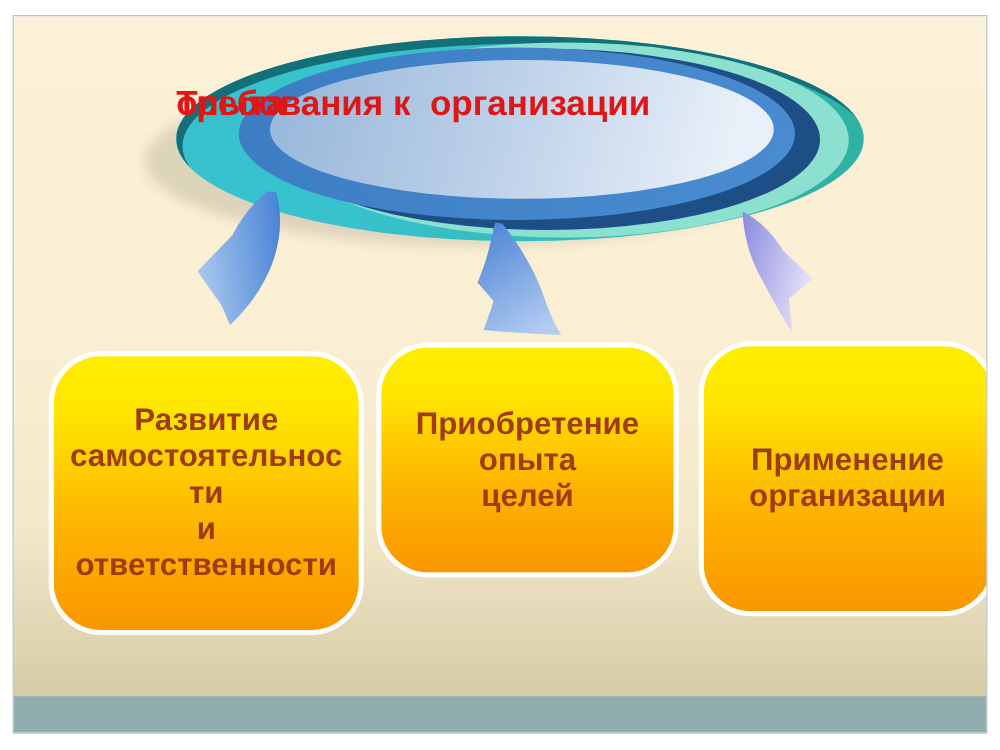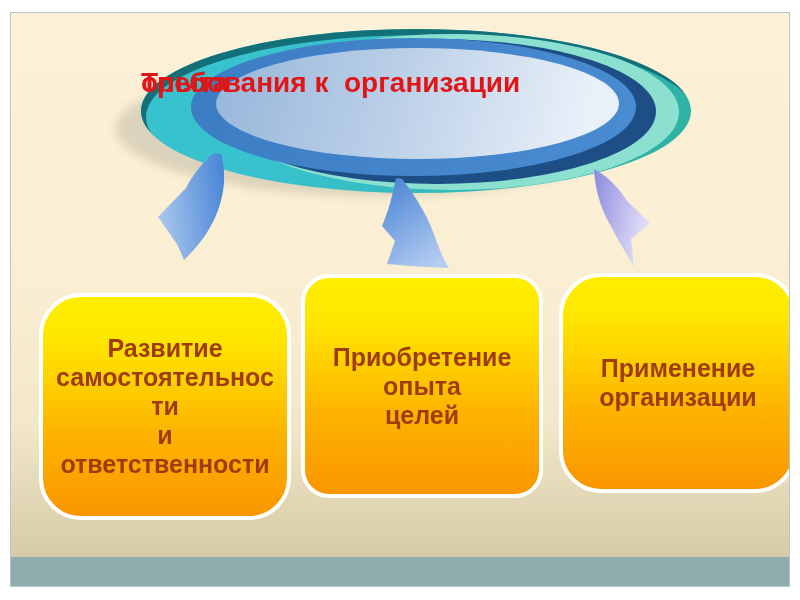--- a/index.html
+++ b/index.html
@@ -38,22 +38,22 @@
   #arrow2 { left:345px; top:153px; }
   #arrow3 { left:568px; top:146px; }
 
   .card {
     position:absolute; z-index:5;
     border:4px solid #ffffff; border-radius:42px;
     background:linear-gradient(180deg,#ffee00 0%,#ffe600 20%,#fdb400 62%,#fa9600 100%);
     display:flex; flex-direction:column; justify-content:center; align-items:center;
   }
   .card .line { font-size:25px; font-weight:bold; color:#9e3c0e; line-height:29px; text-align:center; white-space:pre; }
-  #card1 { left:28px;  top:280px; width:252px; height:227px; }
-  #card2 { left:290px; top:261px; width:242px; height:224px;border-radius:28px; }
+  #card1 { left:28px;  top:268px; width:252px; height:227px; }
+  #card2 { left:290px; top:261px; width:242px; height:188px; }
   #card3 { left:548px; top:260px; width:238px; height:220px; }
 </style>
 </head>
 <body>
 
 <div class="frame">
   <div class="slide">
 
     <div class="ellipse-group">
       <div class="e-shadow"></div>

